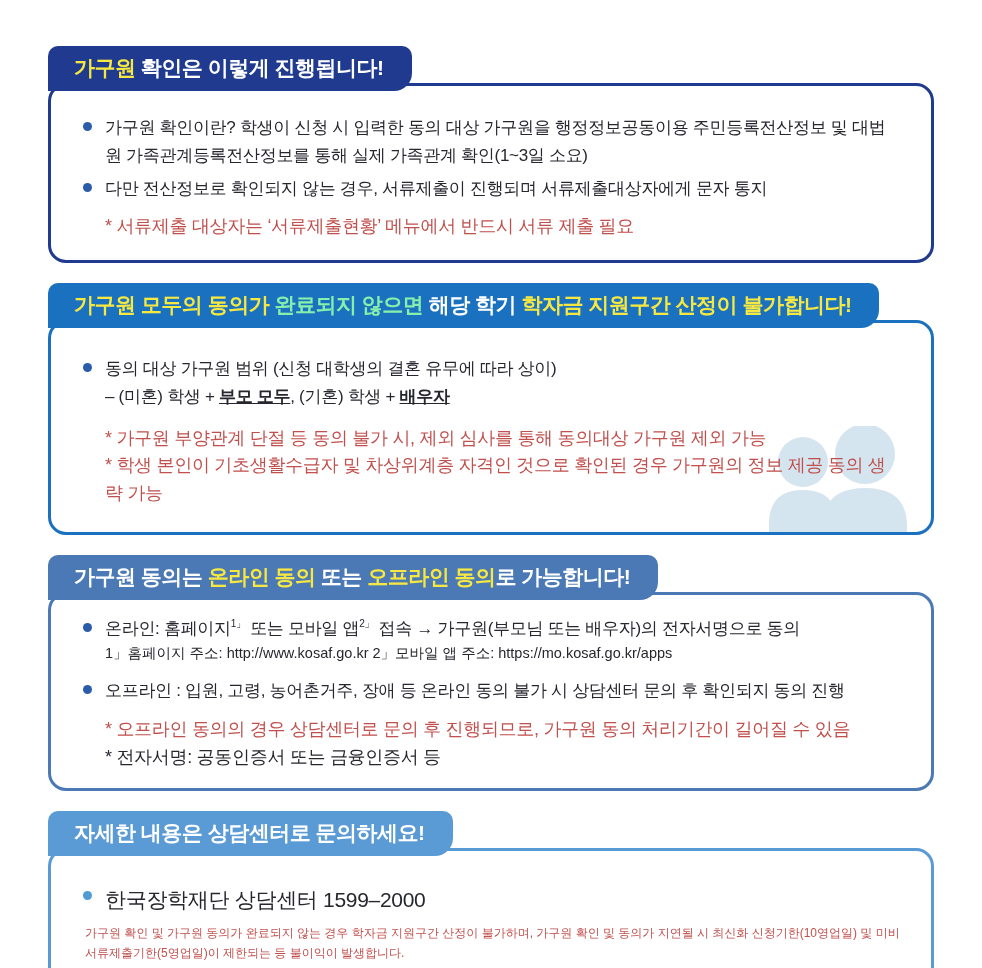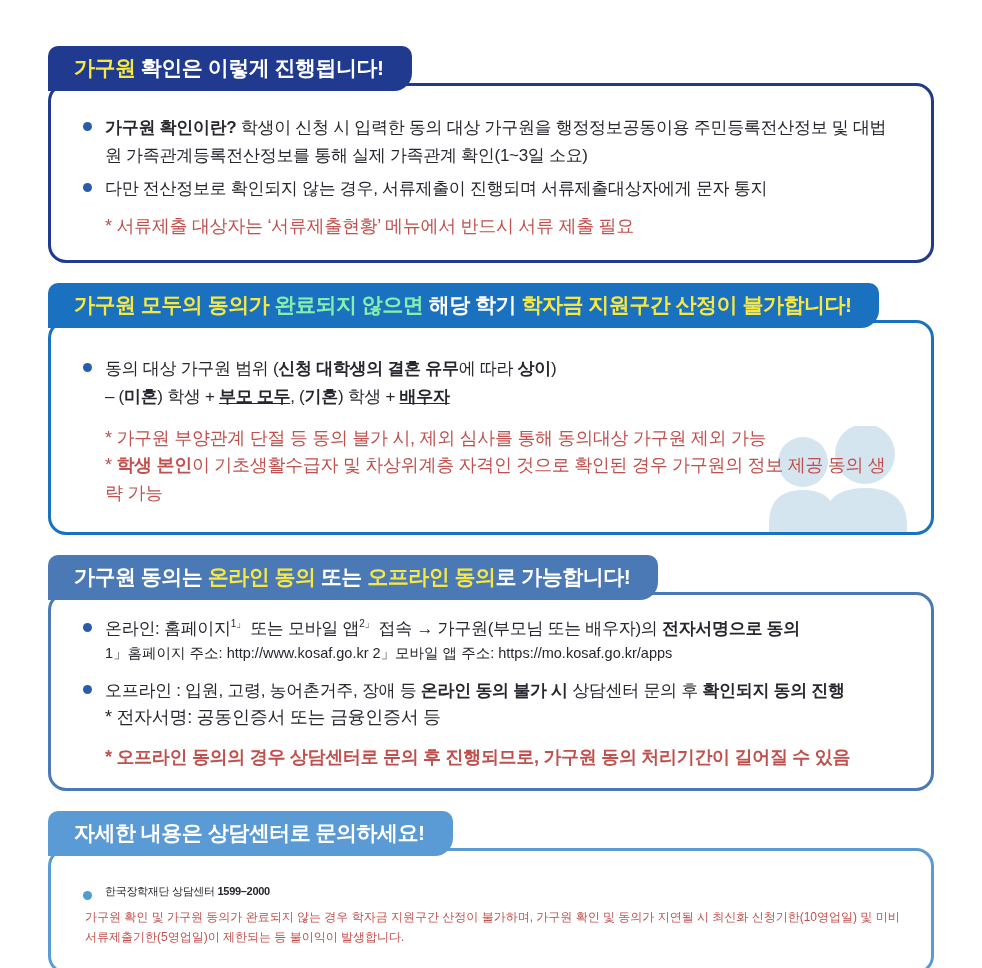--- a/index.html
+++ b/index.html
@@ -37,41 +37,41 @@
 
   .row { display:flex; align-items:flex-start; }
   .dot {
     flex:0 0 auto; width:9px; height:9px; border-radius:50%;
     margin:8px 13px 0 0;
   }
   .dot-blue  { background:#2a5caa; }
   .dot-light { background:#4f9bd5; }
 
   .txt { font-size:17px; line-height:1.62; letter-spacing:-0.3px; }
-  b { font-weight:bold;text-align:center; }
+  b { font-weight:normal;text-align:center; }
   .u { text-decoration:underline; font-weight:bold; }
   .red  { color:#c0504d; }
   .note { font-size:18px; line-height:1.55; letter-spacing:-0.3px; }
   .indent { margin-left:22px; }
   .mt6  { margin-top:6px; }
   .mt10 { margin-top:10px; }
   .mt12 { margin-top:12px; }
   .mt14 { margin-top:14px; }
   .sub  { font-size:14.5px; line-height:1.5; }
   sup { font-size:10px; vertical-align:super; line-height:0; }
 
   
   .people { position:absolute; right:22px; bottom:-6px; z-index:0; }
 
   
   .sec1 .box-inner { padding-top:28px; padding-bottom:20px; }
   .sec2 .box-inner { padding-top:32px; padding-bottom:24px; }
   .sec3 .box-inner { padding-top:20px; padding-bottom:16px; }
   .sec4 .box-inner { padding-top:32px; padding-bottom:24px; }
-  .sec4 .txt { font-size:11px; }
+  .sec4 .txt { font-size:21px; }
   .para4 { font-size:12px; line-height:1.7; margin-left:2px; }
 </style>
 </head>
 <body>
 
 <div class="page">
 
   <section class="sec sec1">
     <div class="tab tab-navy"><span class="hl-yellow">가구원</span><span> 확인은 이렇게 진행됩니다!</span></div>
     <div class="box box-navy">
@@ -118,22 +118,22 @@
           <span class="dot dot-blue"></span>
           <div>
             <p class="txt"><span>온라인: 홈페이지</span><sup>1」</sup><span> 또는 모바일 앱</span><sup>2」</sup><span> 접속 → 가구원(부모님 또는 배우자)의 </span><b>전자서명으로 동의</b></p>
             <p class="sub">1」홈페이지 주소: http://www.kosaf.go.kr   2」모바일 앱 주소: https://mo.kosaf.go.kr/apps</p>
           </div>
         </div>
         <div class="row mt12">
           <span class="dot dot-blue"></span>
           <p class="txt"><span>오프라인 : 입원, 고령, 농어촌거주, 장애 등 </span><b>온라인 동의 불가 시</b><span> 상담센터 문의 후 </span><b>확인되지 동의 진행</b></p>
         </div>
+        <p class="note red indent mt12"><b>* 오프라인 동의의 경우 상담센터로 문의 후 진행되므로, 가구원 동의 처리기간이 길어질 수 있음</b></p>
         <p class="note indent">* 전자서명: 공동인증서 또는 금융인증서 등</p>
-        <p class="note red indent mt12"><b>* 오프라인 동의의 경우 상담센터로 문의 후 진행되므로, 가구원 동의 처리기간이 길어질 수 있음</b></p>
       </div>
     </div>
   </section>
 
   <section class="sec sec4">
     <div class="tab tab-light">자세한 내용은 상담센터로 문의하세요!</div>
     <div class="box box-light">
       <div class="box-inner">
         <div class="row">
           <span class="dot dot-light"></span>

